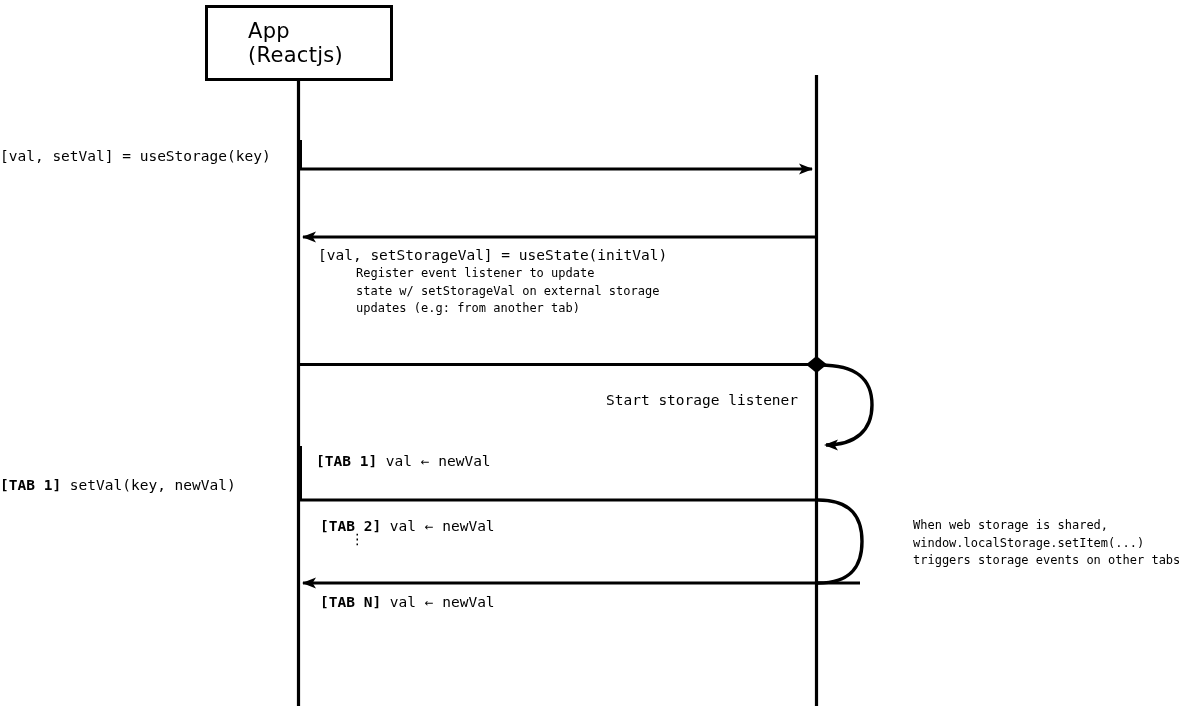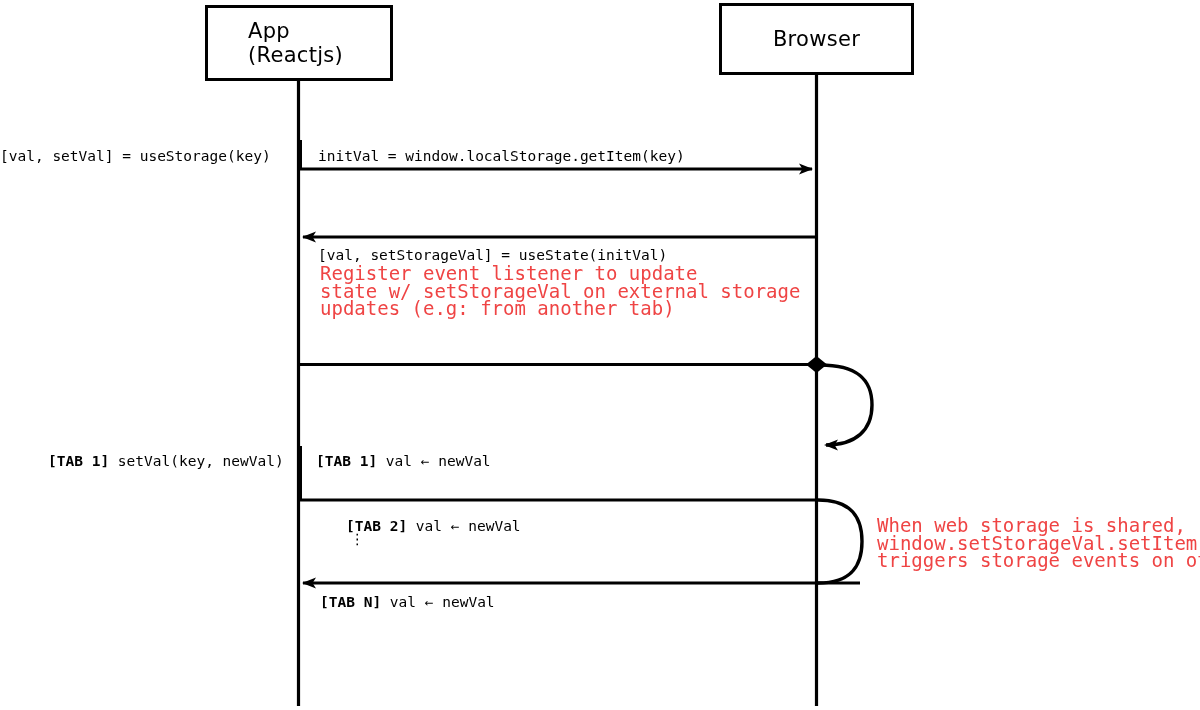--- a/index.html
+++ b/index.html
@@ -58,24 +58,25 @@
     line-height: 18px;
     color: #000000;
     white-space: pre;
   }
   .msg-label.right-align {
     text-align: left;
   }
   .note-block {
     position: absolute;
     font-family: "DejaVu Sans Mono", monospace;
-    font-size: 19px;
+    font-size: 12px;
     line-height: 17.5px;
-    color: #ef4444;
+    color: #000000;
     white-space: pre;
+    margin-left: 36px;
   }
   .bold-tag {
     font-weight: bold;
   }
   .ellipsis-v {
     position: absolute;
     font-family: "DejaVu Sans Mono", monospace;
     font-size: 14.5px;
     line-height: 14px;
     color: #000000;
@@ -119,44 +120,41 @@
 
     <path d="M818,500 C852,500 862,518 862,541.5 C862,565 852,583 818,583" fill="none" stroke="#000000" stroke-width="3.4"></path>
 
     <line x1="860" y1="583" x2="303" y2="583" stroke="#000000" stroke-width="3" marker-end="url(#arrow-left)"></line>
   </svg>
 
   <div class="participant-box" id="app-box">
     <span>App (Reactjs)</span>
   </div>
 
-  <div class="participant-box" id="browser-box">
-    <span>Browser</span>
-  </div>
 
   <div class="msg-label right-align" style="left:0px; top:147px; width:290px;">[val, setVal] = useStorage(key)</div>
 
-  <div class="msg-label" style="left:318px; top:147px;">initVal = window.localStorage.getItem(key)</div>
 
   <div class="msg-label" style="left:318px; top:210px;margin-top:36px;">[val, setStorageVal] = useState(initVal)</div>
 
   <div class="note-block" style="left:320px; top:265px;">Register event listener to update
 state w/ setStorageVal on external storage
 updates (e.g: from another tab)</div>
 
 
+  <div class="msg-label" style="left:606px; top:391px;">Start storage listener</div>
 
-  <div class="msg-label right-align" style="left:0px; top:452px; width:294px;padding-left:48px;"><span class="bold-tag">[TAB 1]</span><span> setVal(key, newVal)</span></div>
+  <div class="msg-label right-align" style="left:0px; top:476px; width:294px;"><span class="bold-tag">[TAB 1]</span><span> setVal(key, newVal)</span></div>
 
   <div class="msg-label" style="left:316px; top:452px;"><span class="bold-tag">[TAB 1]</span><span> val ← newVal</span></div>
 
 
-  <div class="msg-label" style="left:320px; top:517px;margin-left:26px;"><span class="bold-tag">[TAB 2]</span><span> val ← newVal</span></div>
+  <div class="msg-label" style="left:320px; top:517px;"><span class="bold-tag">[TAB 2]</span><span> val ← newVal</span></div>
 
   <div class="ellipsis-v" style="left:350px; top:532px;">⋮</div>
 
   <div class="msg-label" style="left:320px; top:553px;margin-top:40px;"><span class="bold-tag">[TAB N]</span><span> val ← newVal</span></div>
 
   <div class="note-block" style="left:877px; top:517px;">When web storage is shared,
-window.setStorageVal.setItem(...)
+window.localStorage.setItem(...)
 triggers storage events on other tabs</div>
 
 </div>
 
 </body></html>

